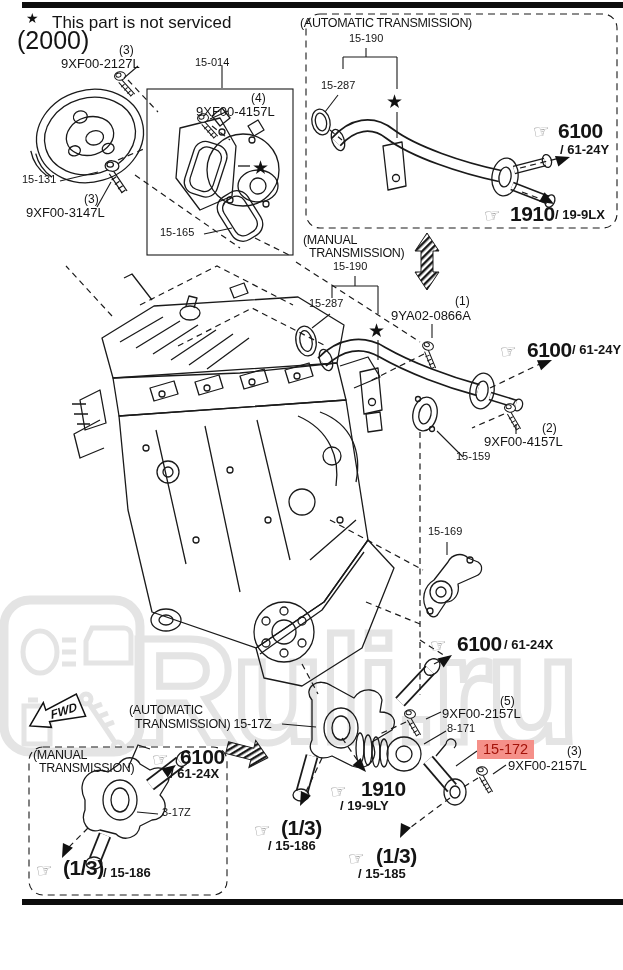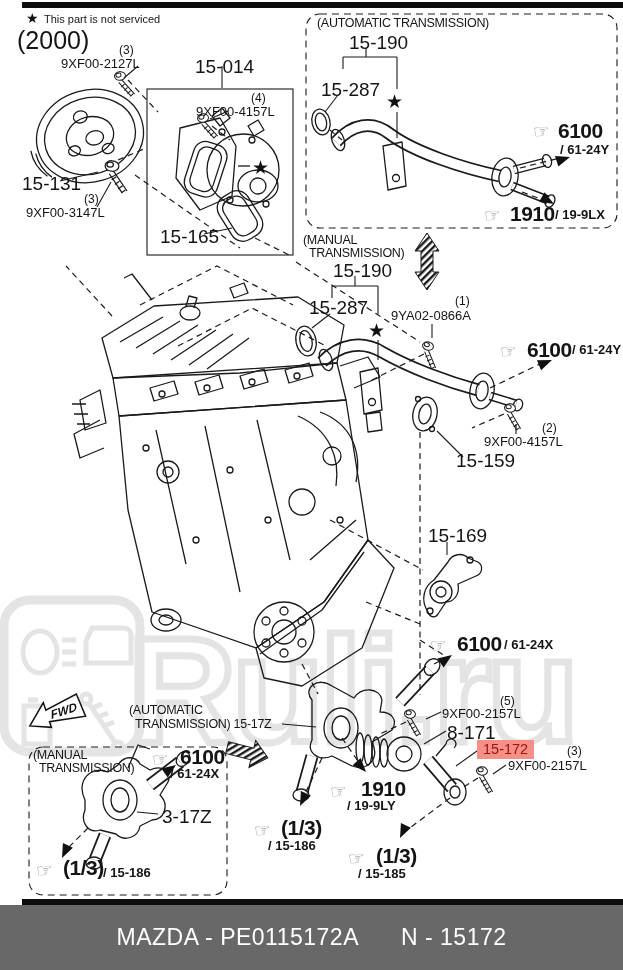--- a/index.html
+++ b/index.html
@@ -1,24 +1,24 @@
 <!DOCTYPE html>
 <html><head>
 <meta charset="utf-8">
 <style>
   html,body{margin:0;padding:0;background:#fff;}
   .stage{position:relative;width:623px;height:970px;background:#fff;overflow:hidden;
          font-family:"Liberation Sans",sans-serif;color:#141414;}
   .topbar{position:absolute;left:22px;top:2px;width:601px;height:6px;background:#0d0d0d;}
   svg{position:absolute;left:0;top:0;}
   .L{position:absolute;white-space:nowrap;line-height:1;color:#141414;}
-  .s11{font-size:11px;}
+  .s11{font-size:17px;margin-left:8px;}
   .s12{font-size:12px;}
   .s13{font-size:13px;}
-  .s14{font-size:19px;}
+  .s14{font-size:11px;}
   .big{font-size:21px;font-weight:bold;letter-spacing:-0.5px;}
   .sub{font-size:13px;font-weight:600;}
   .ttl{font-size:12.5px;letter-spacing:-0.3px;}
   .hand{position:absolute;font-size:19px;color:#8f8f8f;transform:rotate(-6deg);line-height:1;}
   .star{position:absolute;font-size:19px;color:#111;line-height:1;}
   .hl{position:absolute;left:477px;top:740px;background:#f59089;color:#a31208;
       font-size:14.5px;padding:2px 6px;line-height:1;}
   .footer-strip{position:absolute;left:22px;top:899px;width:601px;height:6px;background:#0d0d0d;}
   .footer{position:absolute;left:0;top:905px;width:623px;height:65px;background:#686868;
           display:flex;align-items:center;justify-content:center;gap:42px;
@@ -328,21 +328,21 @@
   <div class="L s13" style="left:61px;top:57px">9XF00-2127L</div>
   <div class="L s14" style="left:195px;top:57px">15-014</div>
   <div class="L s12" style="left:251px;top:92px">(4)</div>
   <div class="L s13" style="left:196px;top:105px">9XF00-4157L</div>
   <div class="L s14" style="left:22px;top:174px">15-131</div>
   <div class="L s12" style="left:84px;top:193px">(3)</div>
   <div class="L s13" style="left:26px;top:206px">9XF00-3147L</div>
   <div class="L s14" style="left:160px;top:227px">15-165</div>
   <span class="star" style="left:252px;top:158px">★</span>
 
-  <div class="L ttl" style="left:317px;top:17px">(AUTOMATIC TRANSMISSION)</div>
+  <div class="L ttl" style="left:300px;top:17px">(AUTOMATIC TRANSMISSION)</div>
   <div class="L s14" style="left:349px;top:33px">15-190</div>
   <div class="L s14" style="left:321px;top:80px">15-287</div>
   <span class="star" style="left:386px;top:92px">★</span>
   <span class="hand" style="left:533px;top:122px">☞</span>
   <div class="L big" style="left:558px;top:120px">6100</div>
   <div class="L sub" style="left:560px;top:143px">/ 61-24Y</div>
   <span class="hand" style="left:484px;top:206px">☞</span>
   <div class="L big" style="left:510px;top:203px">1910</div>
   <div class="L sub" style="left:555px;top:208px">/ 19-9LX</div>
 
@@ -370,38 +370,34 @@
   <div class="L s14" style="left:447px;top:723px">8-171</div>
   <div class="hl">15-172</div>
   <div class="L s12" style="left:567px;top:745px">(3)</div>
   <div class="L s13" style="left:508px;top:759px">9XF00-2157L</div>
 
   <div class="L ttl" style="left:129px;top:704px">(AUTOMATIC</div>
   <div class="L ttl" style="left:135px;top:718px">TRANSMISSION) 15-17Z</div>
 
   <span class="hand" style="left:330px;top:782px">☞</span>
   <div class="L big" style="left:361px;top:778px">1910</div>
-  <div class="L sub" style="left:347px;top:799px">/ 19-9LY</div>
+  <div class="L sub" style="left:340px;top:799px">/ 19-9LY</div>
 
   <span class="hand" style="left:254px;top:821px">☞</span>
   <div class="L big" style="left:281px;top:817px">(1/3)</div>
   <div class="L sub" style="left:268px;top:839px">/ 15-186</div>
 
   <span class="hand" style="left:348px;top:849px">☞</span>
   <div class="L big" style="left:376px;top:845px">(1/3)</div>
   <div class="L sub" style="left:358px;top:867px">/ 15-185</div>
 
   <div class="L ttl" style="left:33px;top:749px">(MANUAL</div>
   <div class="L ttl" style="left:39px;top:762px">TRANSMISSION)</div>
   <span class="hand" style="left:152px;top:750px">☞</span>
   <div class="L big" style="left:180px;top:746px">6100</div>
   <div class="L sub" style="left:170px;top:767px">/ 61-24X</div>
   <div class="L s14" style="left:162px;top:807px">3-17Z</div>
   <span class="hand" style="left:36px;top:861px">☞</span>
   <div class="L big" style="left:63px;top:857px">(1/3)</div>
   <div class="L sub" style="left:103px;top:866px">/ 15-186</div>
 
   <div class="footer-strip"></div>
-  <div class="footer">
-    <span>MAZDA - PE0115172A</span>
-    <span>N - 15172</span>
-  </div>
 </div>
 
 </body></html>

